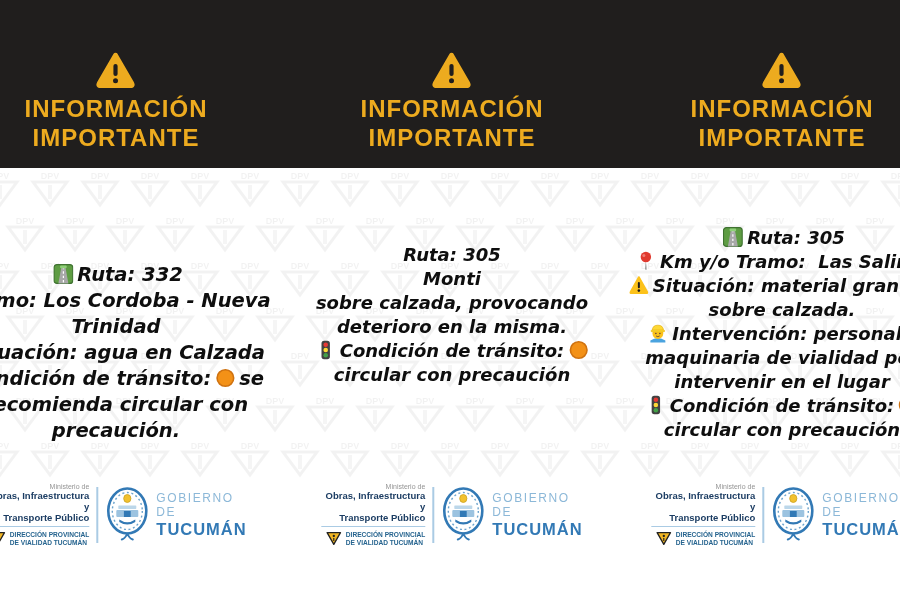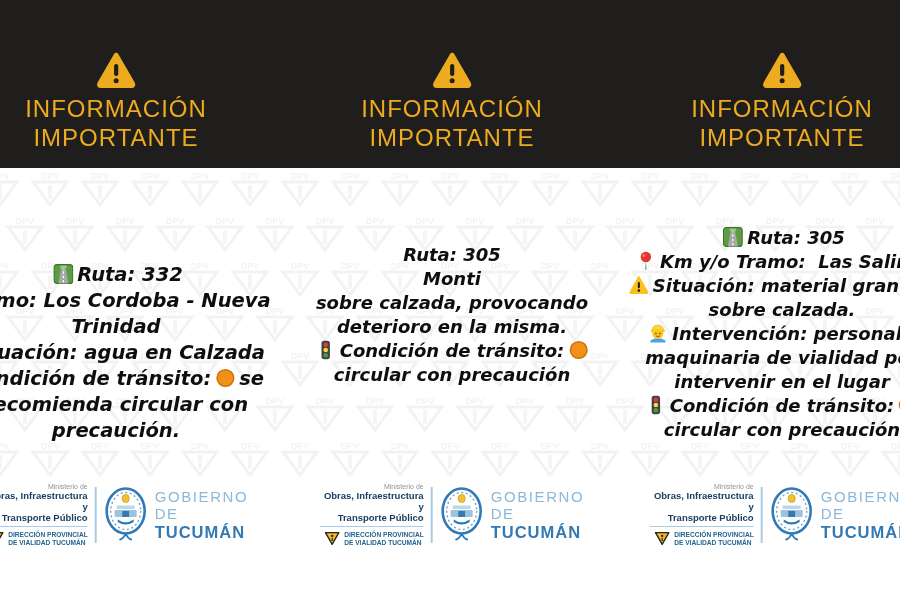--- a/index.html
+++ b/index.html
@@ -8,21 +8,21 @@
   .header-band{position:absolute;top:0;left:0;width:900px;height:168px;background:var(--header-bg,#201e1d);}
   .watermark-layer{position:absolute;top:0;left:0;width:900px;height:600px;pointer-events:none;}
   .wm-tile{position:absolute;}
   .card{position:absolute;top:0;width:0;height:600px;}
   .card1{left:116px;}
   .card2{left:452px;}
   .card3{left:782px;}
   .card-header{position:absolute;top:52px;left:0;transform:translateX(-50%);
                display:flex;flex-direction:column;align-items:center;white-space:nowrap;}
   .tri-icon svg{width:40px;height:36px;display:block;}
-  .card-title{margin-top:6px;font-weight:normal;font-size:24px;line-height:29px;
+  .card-title{margin-top:6px;font-weight:bold;font-size:24px;line-height:29px;
               letter-spacing:1px;color:var(--accent-yellow,#edab1f);text-align:center;}
   .card-body{position:absolute;left:0;transform:translateX(-50%);text-align:center;
              color:var(--body-text,#0e0e0e);font-style:italic;font-weight:bold;
              font-family:"DejaVu Sans",sans-serif;}
   .card1 .card-body{top:262px;font-size:19.5px;line-height:26px;}
   .card2 .card-body{top:243px;font-size:18px;line-height:24px;}
   .card3 .card-body{top:226px;font-size:18px;line-height:24px;}
   .body-line{white-space:pre;}
   .inline-icon{display:inline-block;vertical-align:-3px;margin:0 4px;}
   .inline-icon svg{width:20px;height:20px;display:block;}
@@ -31,21 +31,21 @@
   .f-ministry{width:104px;text-align:right;flex:none;}
   .f-min-small{font-size:7px;color:#949494;}
   .f-min-bold{font-size:9.5px;font-weight:bold;color:#1c3d63;line-height:11px;}
   .f-rule{border-top:1.5px solid #aacbe4;margin:3px 0 4px;}
   .f-dpv{display:flex;justify-content:flex-end;align-items:center;gap:4px;}
   .f-dpv-logo svg{width:17px;height:15px;display:block;}
   .f-dpv-text{text-align:left;font-size:6.6px;font-weight:bold;color:#26648f;line-height:7.8px;}
   .f-div{width:2px;height:56px;background:#aacbe4;flex:none;}
   .f-emblem svg{width:44px;height:58px;display:block;}
   .f-gov{text-align:left;}
-  .f-gov-small{font-size:15px;color:#8cb8d8;letter-spacing:1.6px;}
+  .f-gov-small{font-size:12px;color:#8cb8d8;letter-spacing:1.6px;}
   .f-gov-big{font-size:16.5px;font-weight:bold;color:#3279b5;letter-spacing:1px;margin-top:1px;}
 </style>
 </head>
 <body>
 
 <div class="canvas" style="--header-bg: #201e1d; --accent-yellow: #edab1f; --body-text: #0e0e0e;">
 
   <div class="header-band"></div>
   <div class="watermark-layer" id="watermark">
       <span class="wm-tile" style="left: -22px; top: 170px;"><svg width="44" height="38" viewBox="0 0 44 38">

